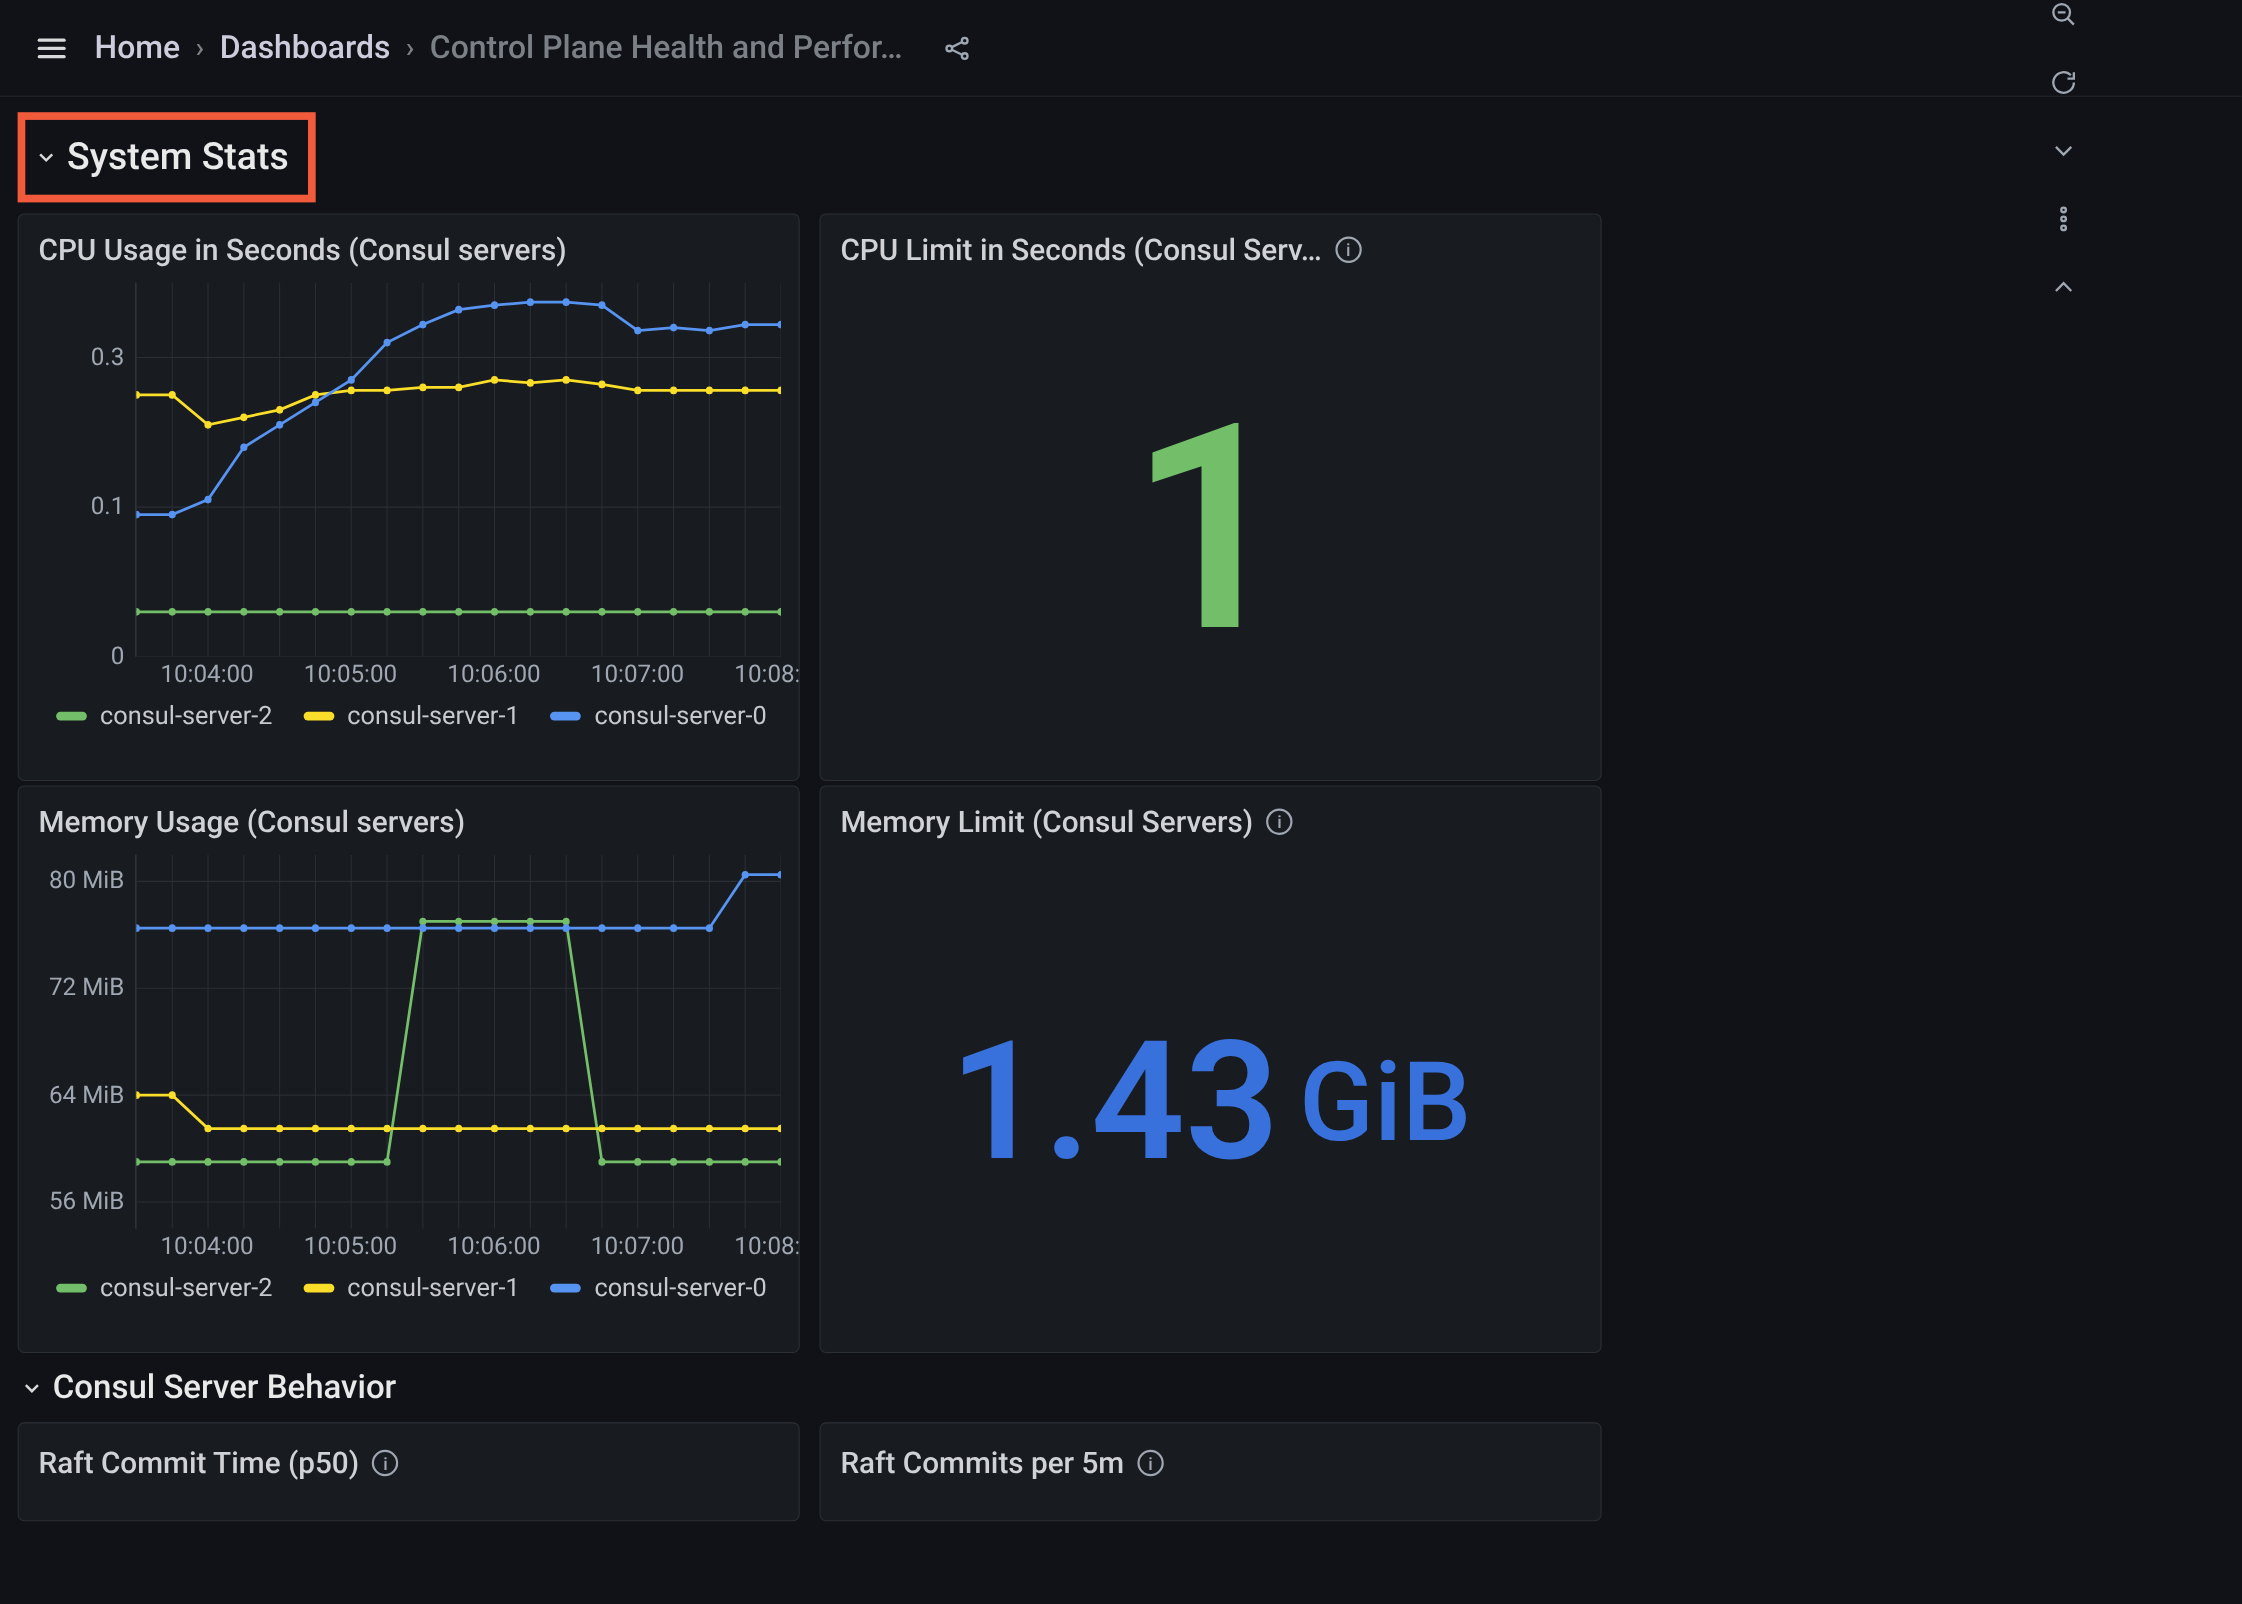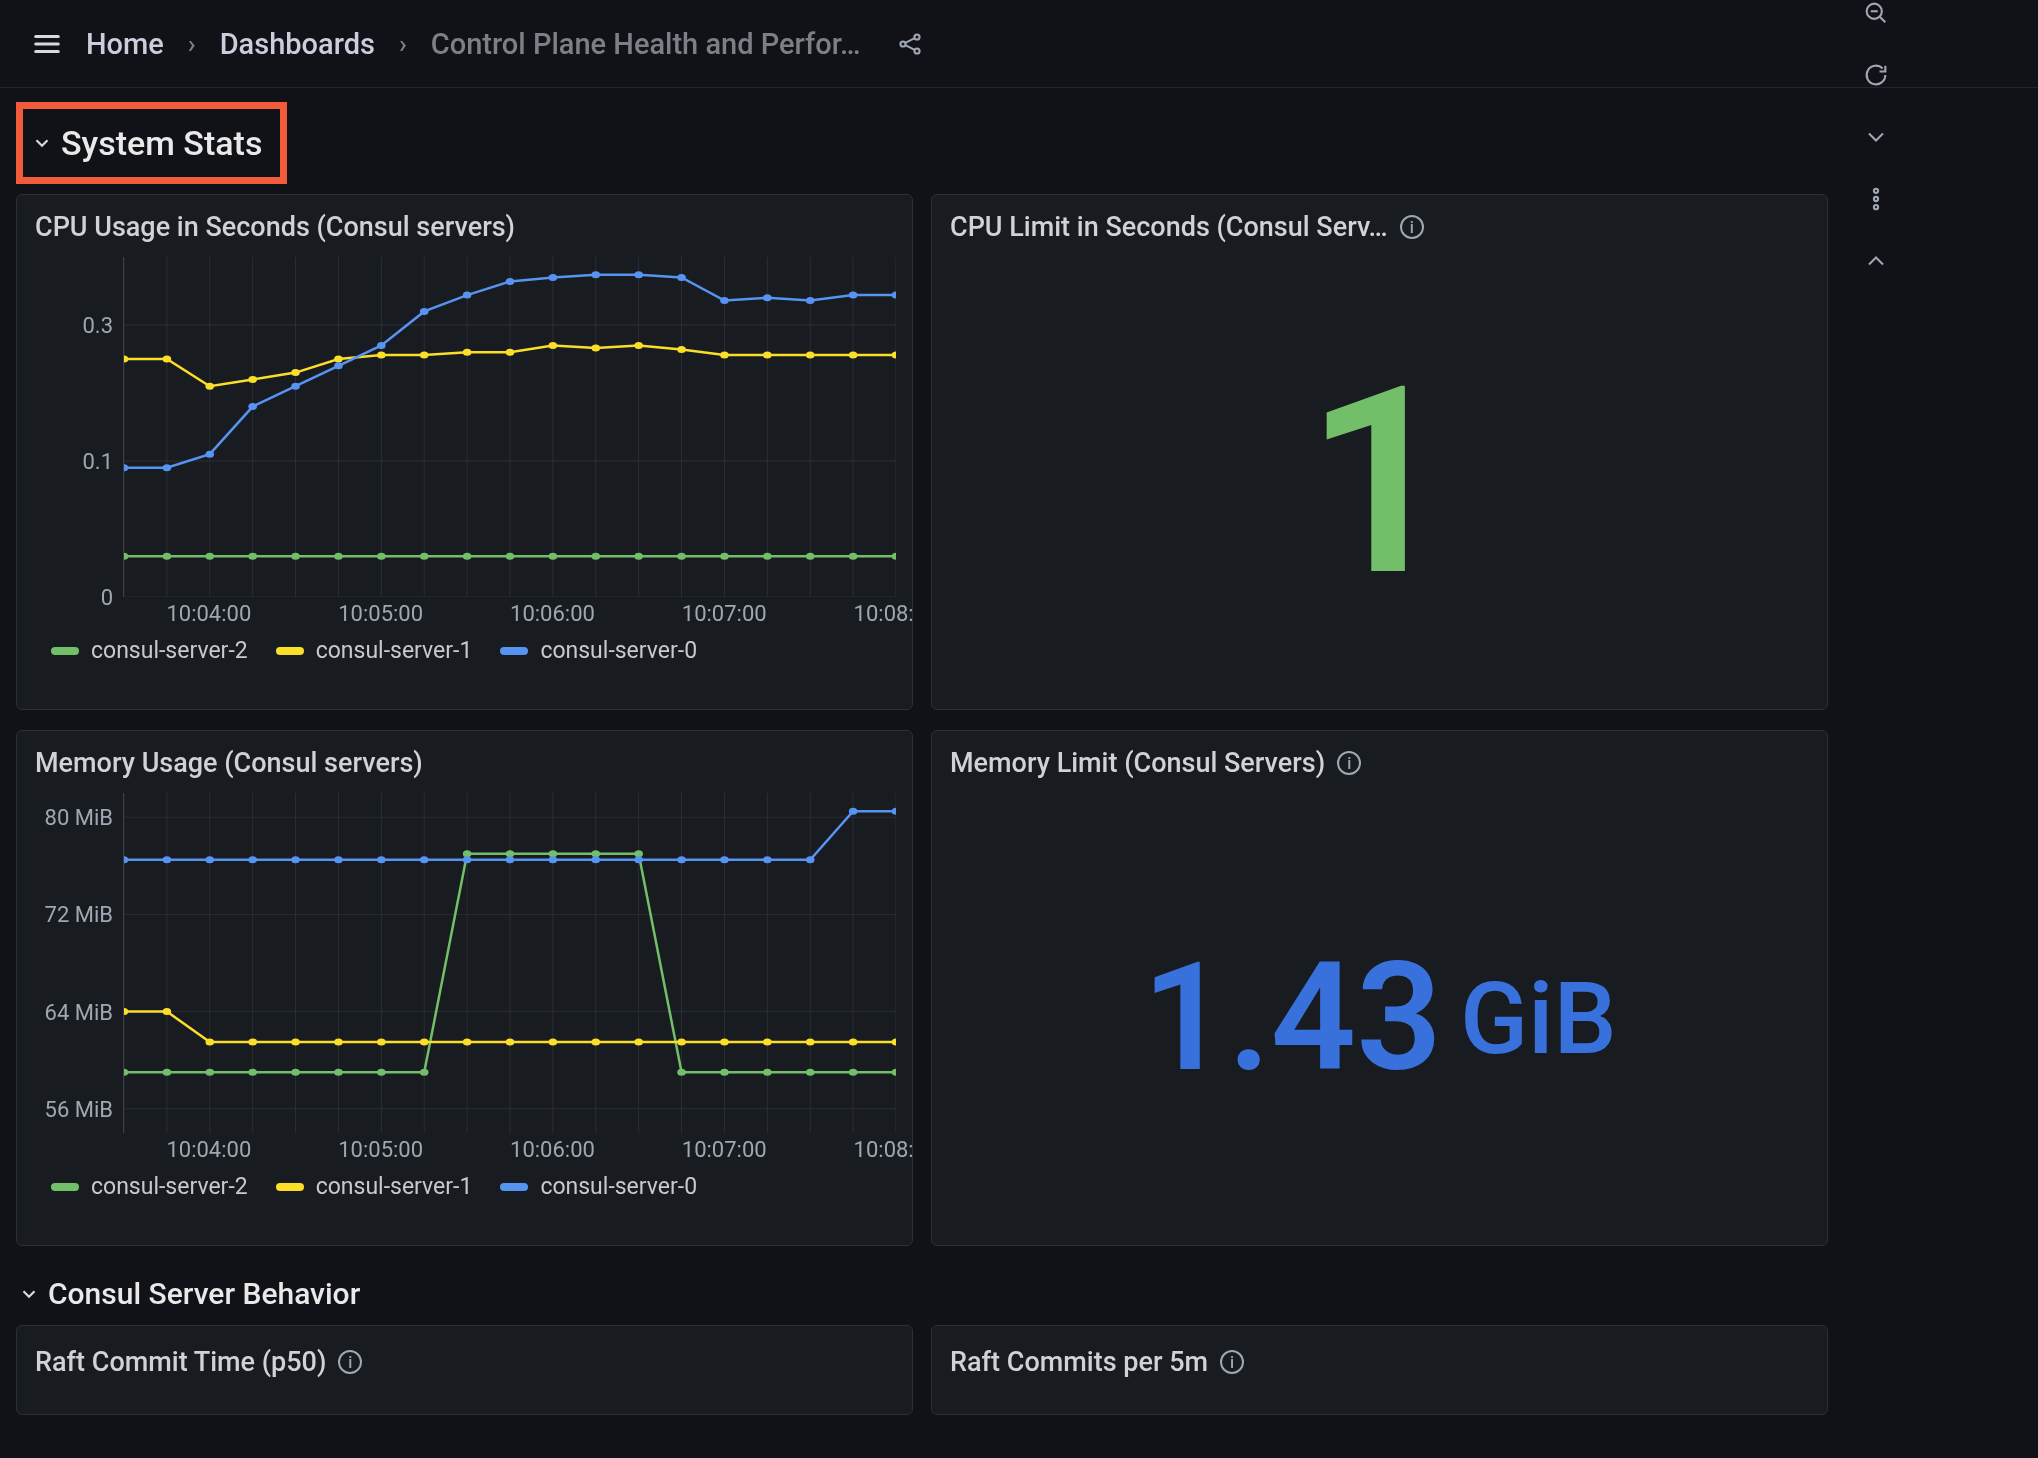--- a/index.html
+++ b/index.html
@@ -36,21 +36,21 @@
   }
   .hamburger-btn {
     width: 54px; height: 54px;
     display: flex; align-items: center; justify-content: center;
     border-radius: 4px;
     cursor: pointer;
   }
   .hamburger-btn svg { width: 30px; height: 30px; stroke: var(--text); }
   .breadcrumbs {
     display: flex; align-items: center;
-    gap: 24px;
+    gap: 14px;
     font-size: 29px;
     font-weight: 500;
   }
   .breadcrumbs .crumb { color: #ccccdc; cursor: pointer; }
   .breadcrumbs .crumb.faded { color: var(--text-faded); }
   .breadcrumbs .sep { color: var(--text-faded); font-size: 26px; }
   .topbar-spacer { flex: 1; }
   .topbar-actions {
     display: flex; align-items: center; gap: 8px; flex-direction: column;
   }
@@ -91,22 +91,22 @@
   .row-header .title {
     font-size: 34px;
     font-weight: 500;
     color: #e9e9ea;
   }
   .row-header.small .title { font-size: 30px; }
   .panels-row {
     display: grid;
     grid-template-columns: 1fr 1fr;
     gap: 18px;
-    margin-bottom: 20px;
-    width: 1812px;
+    margin-bottom: 4px;
+    width: 1440px;
   }
   .panel {
     background: var(--panel-bg);
     border: 1px solid var(--panel-border);
     border-radius: 6px;
     padding: 12px 16px 10px 16px;
     position: relative;
     overflow: hidden;
   }
   .panel-title {

